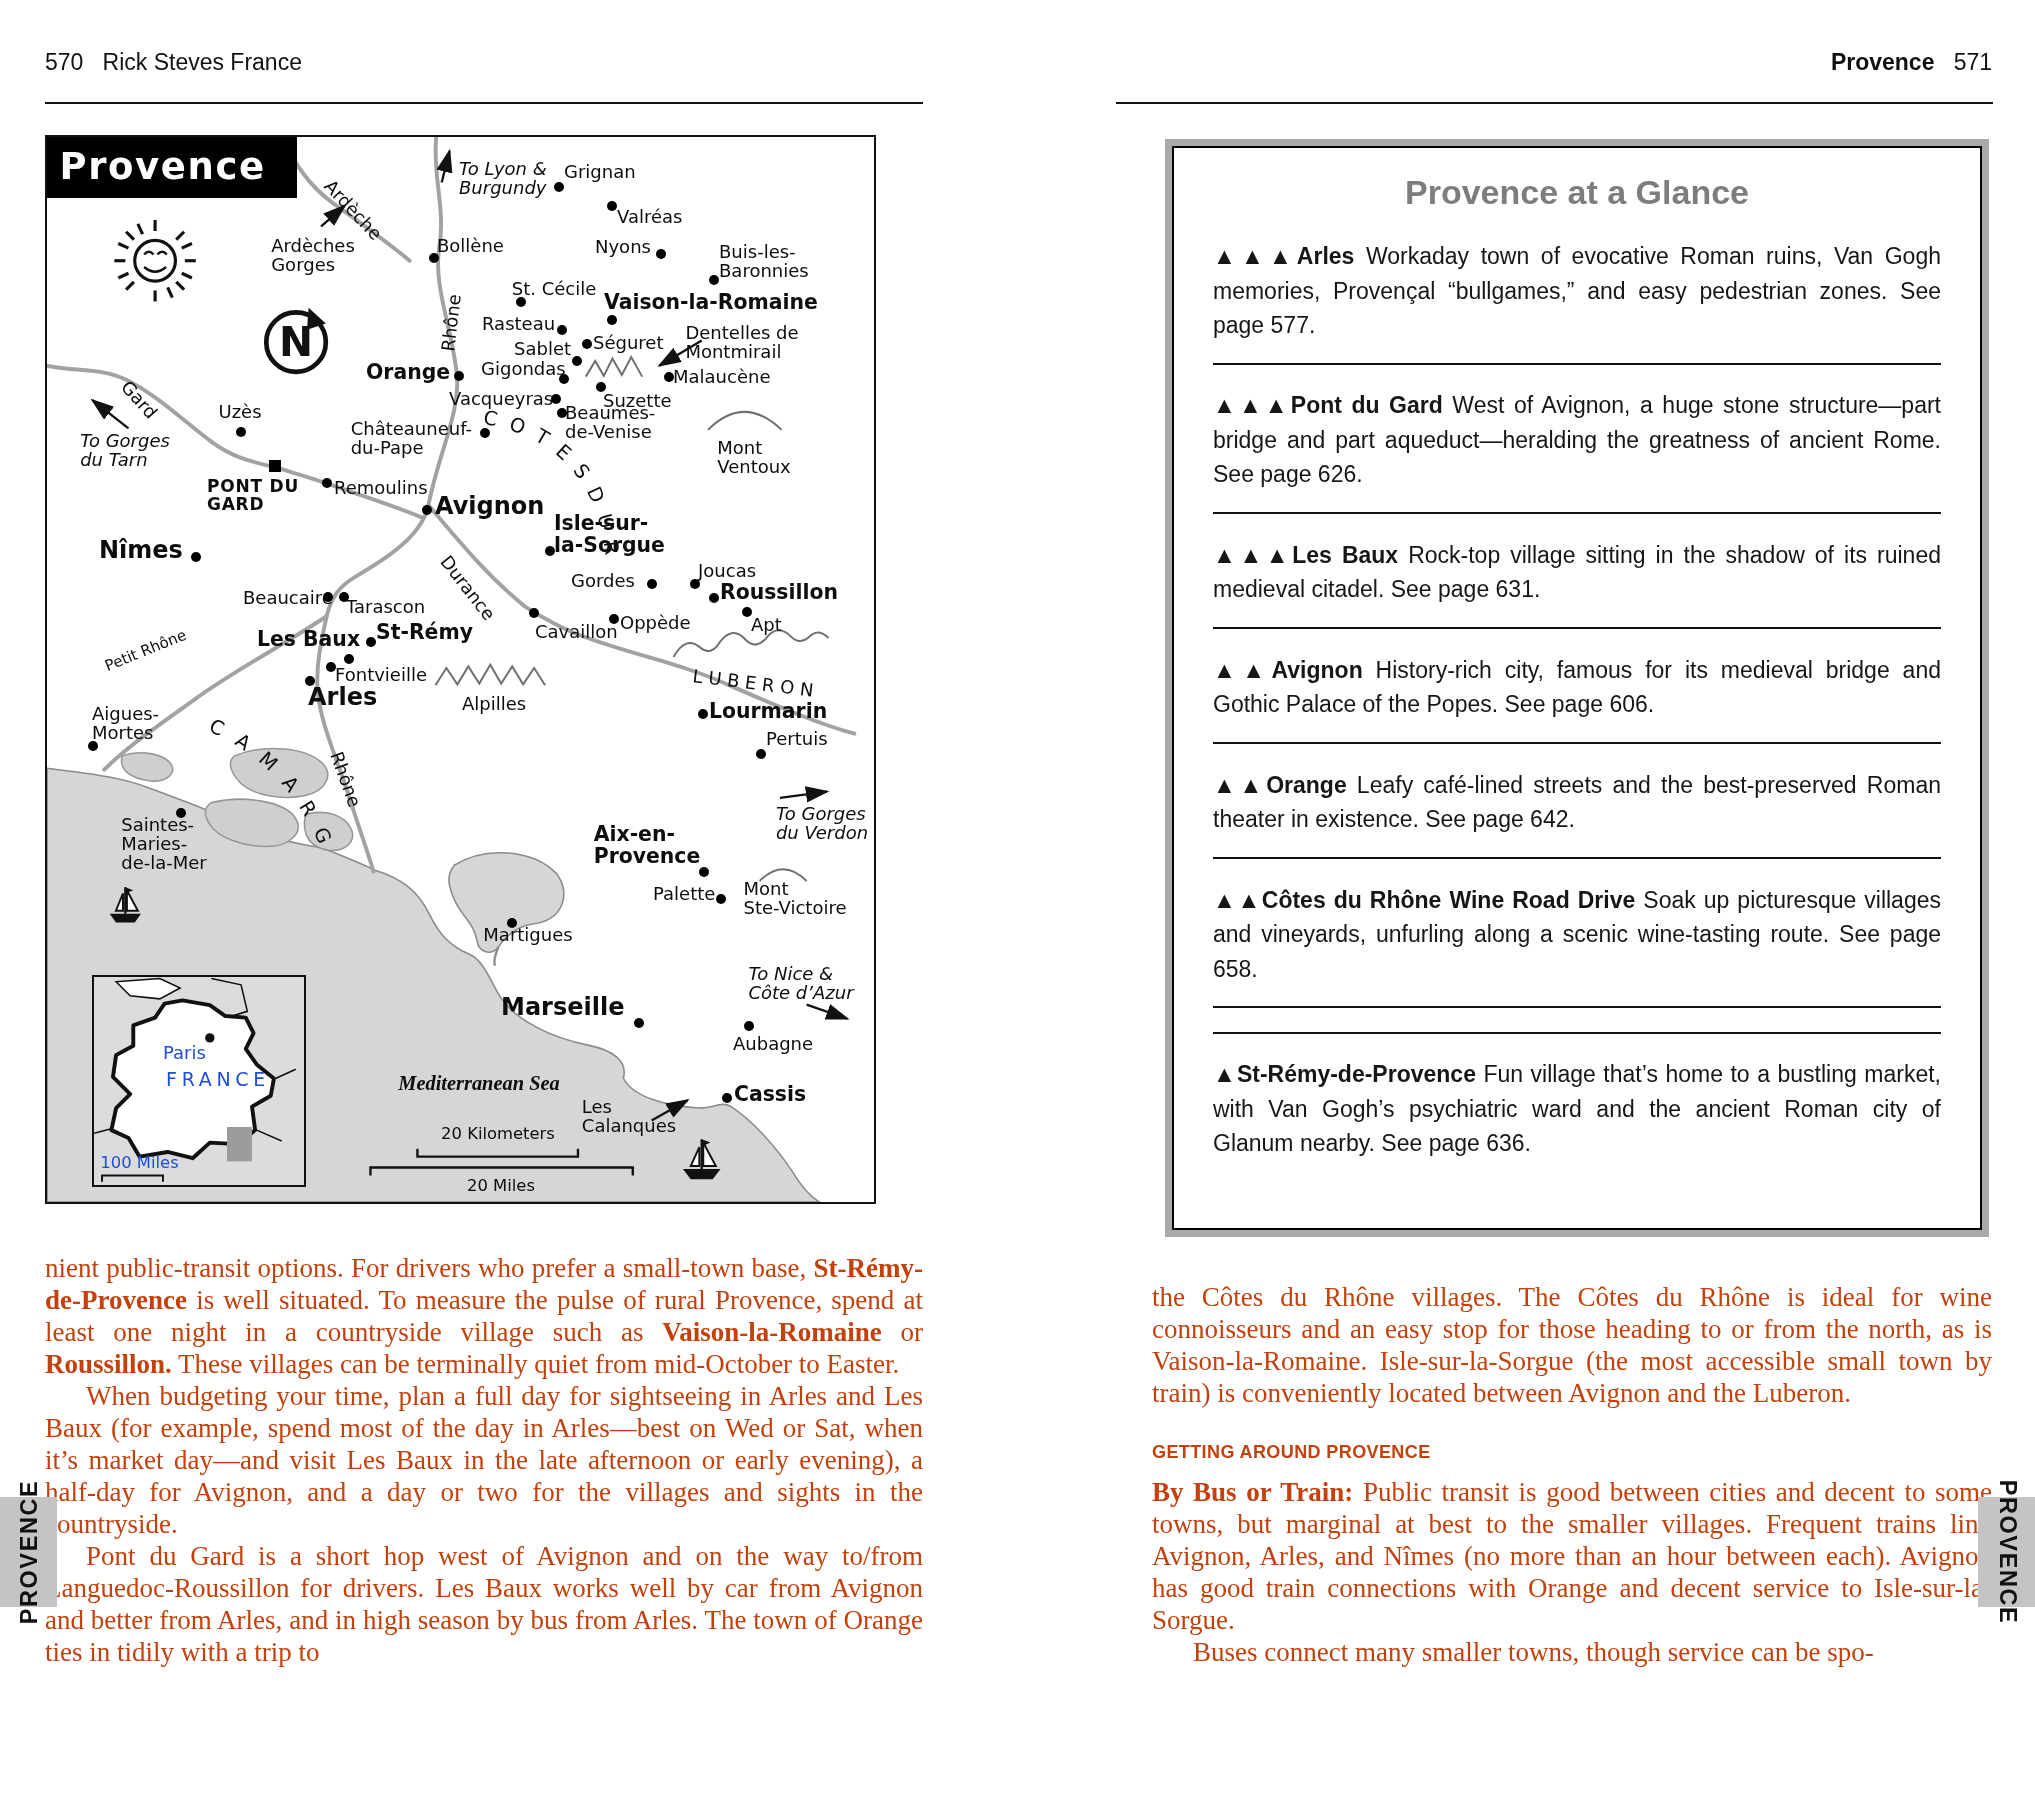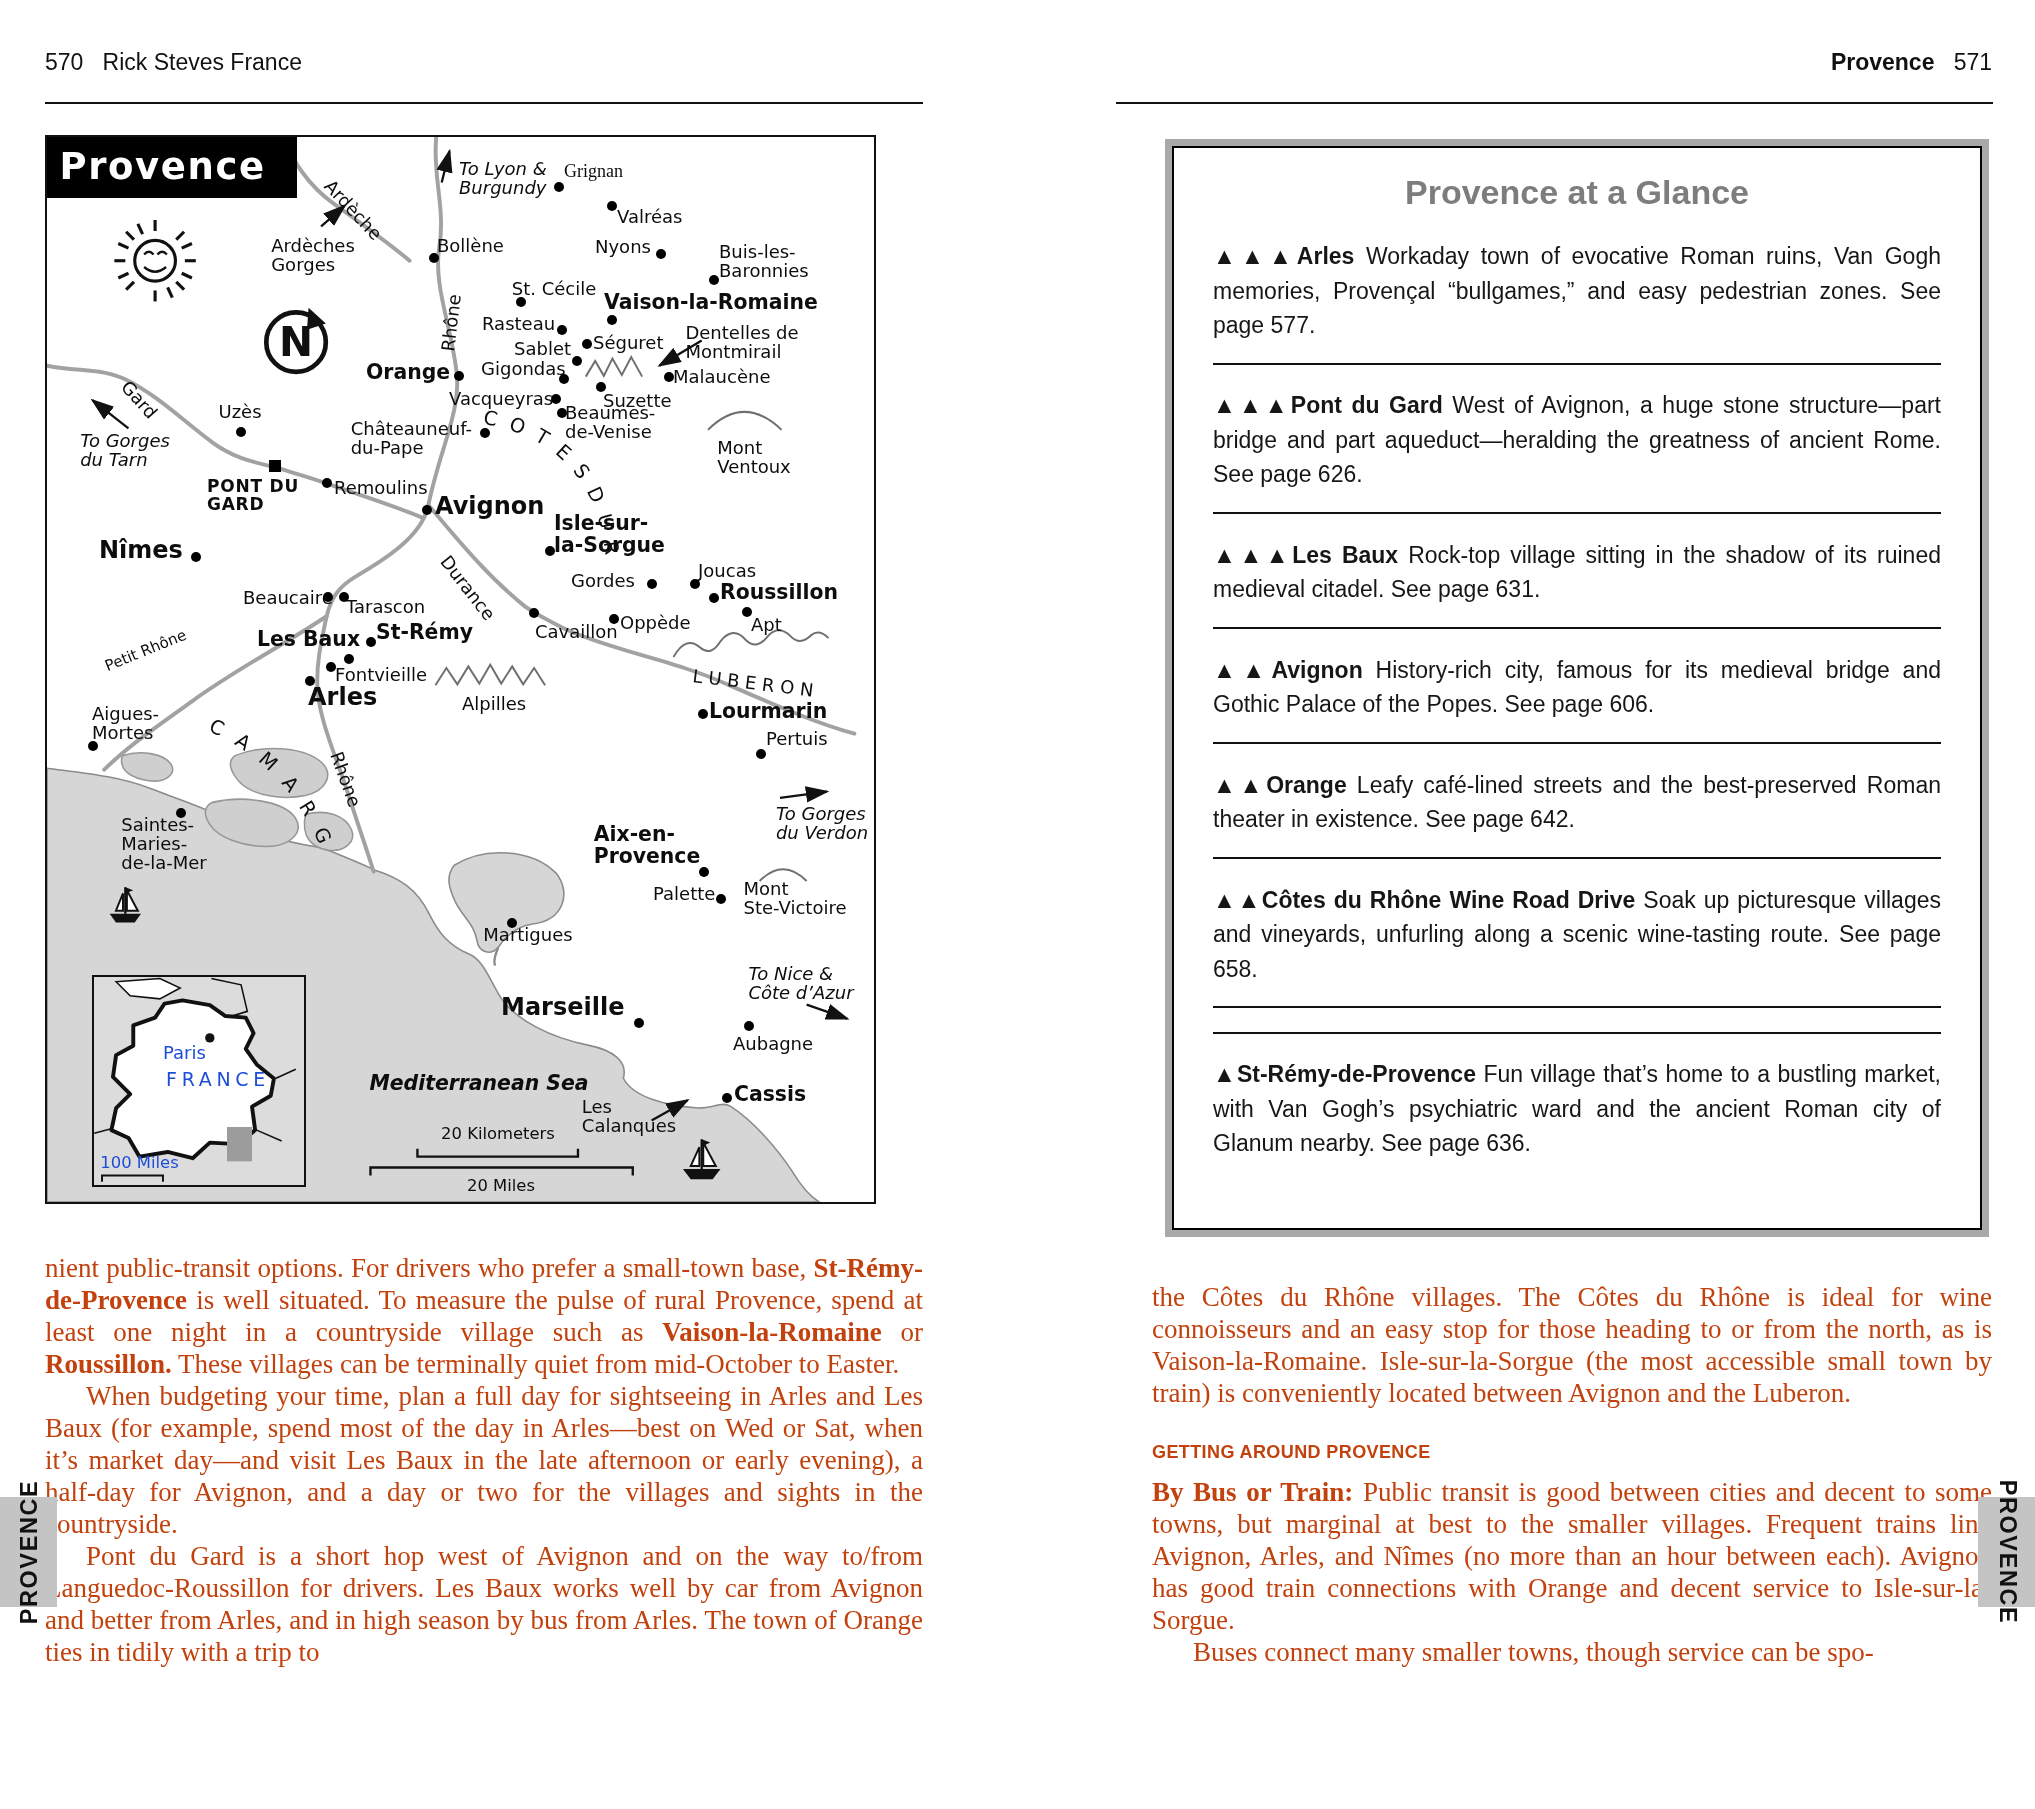--- a/index.html
+++ b/index.html
@@ -164,21 +164,21 @@
       <g stroke="#111" stroke-width="3" fill="none">
         <path d="M 473 1292 L 473 1302 L 678 1302 L 678 1292"></path>
         <path d="M 413 1326 L 413 1316 L 748 1316 L 748 1326"></path>
       </g>
     </svg>
 
     <div id="maptitle">Provence</div>
 
     <div style="position:absolute;left:0;top:0;width:100%;height:100%;">
         <div class="lbl it" style="left: 412px; top: 22px;"><span>To Lyon &amp;</span><br><span>Burgundy</span></div>
-        <div class="lbl" style="left: 517px; top: 25px; font-family: Liberation Serif, serif;"><span>Grignan</span></div>
+        <div class="lbl" style="left: 517px; top: 25px;"><span>Grignan</span></div>
         <span class="dot" style="left: 507px; top: 45px;"></span>
         <div class="lbl" style="left: 570px; top: 70px;"><span>Valréas</span></div>
         <span class="dot" style="left: 560px; top: 64px;"></span>
         <div class="lbl" style="left: 288px; top: 39px; transform-origin: left top; transform: rotate(47deg);"><span>Ardèche</span></div>
         <div class="lbl" style="left: 266px; top: 99px; transform: translateX(-50%);"><span>Ardèches</span><br><span>Gorges</span></div>
         <div class="lbl" style="left: 390px; top: 99px;"><span>Bollène</span></div>
         <span class="dot" style="left: 382px; top: 116px;"></span>
         <div class="lbl" style="left: 548px; top: 100px;"><span>Nyons</span></div>
         <span class="dot" style="left: 609px; top: 112px;"></span>
         <div class="lbl" style="left: 672px; top: 105px;"><span>Buis-les-</span><br><span>Baronnies</span></div>
@@ -270,21 +270,21 @@
         <div class="lbl b" style="left: 687px; top: 947px;"><span>Cassis</span></div>
         <span class="dot" style="left: 675px; top: 956px;"></span>
         <div class="lbl" style="left: 582px; top: 960px; transform: translateX(-50%);"><span>Les</span><br><span>Calanques</span></div>
         <div class="lbl" style="left: 117px; top: 678px; transform: translateX(-50%);"><span>Saintes-</span><br><span>Maries-</span><br><span>de-la-Mer</span></div>
         <span class="dot" style="left: 129px; top: 671px;"></span>
         <div class="lbl" style="left: 45px; top: 567px;"><span>Aigues-</span><br><span>Mortes</span></div>
         <span class="dot" style="left: 41px; top: 604px;"></span>
         <div class="lbl" style="left: 391px; top: 213px; transform-origin: left top; transform: rotate(-83deg);"><span>Rhône</span></div>
         <div class="lbl" style="left: 298px; top: 612px; transform-origin: left top; transform: rotate(70deg);"><span>Rhône</span></div>
         <div class="lbl sm" style="left: 56px; top: 523px; transform-origin: left top; transform: rotate(-22deg);"><span>Petit Rhône</span></div>
-        <div class="lbl bi" style="left: 432px; top: 936px; transform: translateX(-50%);"><span>Mediterranean Sea</span></div>
+        <div class="lbl bi" style="left: 432px; top: 936px; transform: translateX(-50%); font-family: Liberation Serif, serif;"><span>Mediterranean Sea</span></div>
         <div class="lbl sm2" style="left: 451px; top: 988px; transform: translateX(-50%);"><span>20 Kilometers</span></div>
         <div class="lbl sm2" style="left: 454px; top: 1040px; transform: translateX(-50%);"><span>20 Miles</span></div>
       </div>
 
     <div id="inset">
       <svg width="209" height="207" viewBox="0 0 267 265">
         <path d="M 28 6 L 84 2 L 110 14 L 84 28 L 46 24 Z" fill="#fff" stroke="#111" stroke-width="2"></path>
         <path d="M 150 2 L 188 10 L 196 44 L 170 52" fill="none" stroke="#111" stroke-width="2"></path>
         <path d="M 0 200 L 30 192 L 52 206" fill="none" stroke="#111" stroke-width="2"></path>
         <path d="M 232 130 L 258 118 M 208 196 L 240 210" fill="none" stroke="#111" stroke-width="2"></path>

